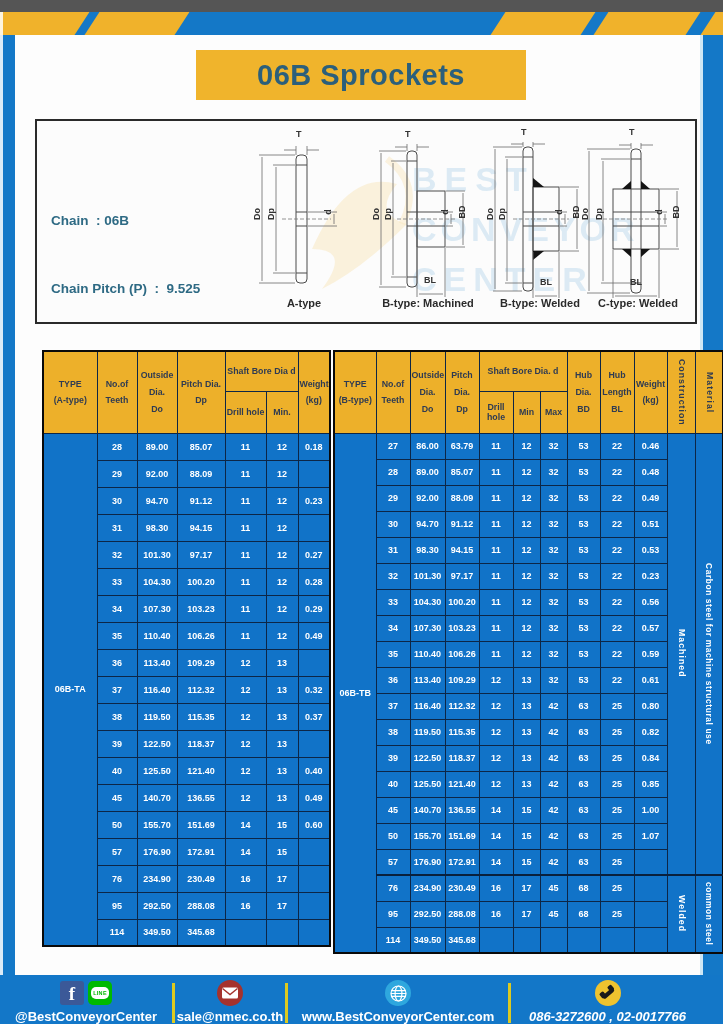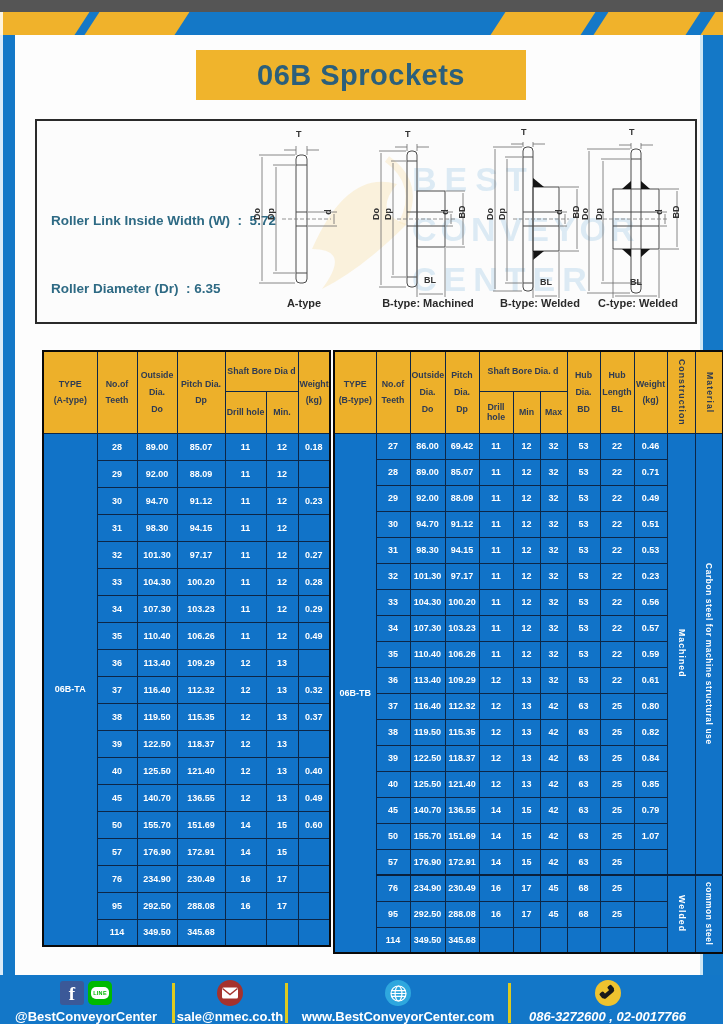--- a/index.html
+++ b/index.html
@@ -92,20 +92,22 @@
 
       <svg class="watermark" width="380" height="185" viewBox="0 0 380 185">
         <path d="M20 120 Q55 40 105 55 Q80 85 115 95 Q70 140 30 160 Q60 120 20 120 Z" fill="#f3c14f" opacity=".55"></path>
         <path d="M95 30 Q130 55 110 95" stroke="#f3c14f" stroke-width="7" fill="none" opacity=".5"></path>
         <text x="120" y="62" font-size="34" font-weight="bold" letter-spacing="8" fill="#9cc8e4">BEST</text>
         <text x="120" y="112" font-size="34" font-weight="bold" letter-spacing="4" fill="#9cc8e4">CONVEYOR</text>
         <text x="120" y="162" font-size="34" font-weight="bold" letter-spacing="7" fill="#9cc8e4">CENTER</text>
       </svg>
 
       <div class="specs">
+        <div>Chain  : 06B</div>
+        <div>Chain Pitch (P)  :  9.525</div>
         <div>Roller Link Inside Width (W)  :  5.72</div>
         <div>Roller Diameter (Dr)  : 6.35</div>
         <div>Teeth Width (T)  :  5.3</div>
       </div>
 
       <div class="diagram d1">
         <svg class="art" width="110" height="156" viewBox="0 0 110 156">
           <path class="thin" d="M47 14 V5 M58 14 V5 M35 9 H47 M58 9 H70"></path>
           <rect class="ln" x="47" y="14" width="11" height="128" rx="4"></rect>
           <path class="ln" d="M47 24 H58 M47 132 H58 M47 71 H58 M47 85 H58"></path>
@@ -427,40 +429,40 @@
           <th>Drill hole</th>
           <th>Min</th>
           <th>Max</th>
         </tr>
       </thead>
       <tbody id="tbody-b">
           <tr>
             <td rowspan="20" class="type-cell">06B-TB</td>
             <td>27</td>
             <td>86.00</td>
-            <td>69.42</td>
+            <td>63.79</td>
             <td>11</td>
             <td>12</td>
             <td>32</td>
             <td>53</td>
             <td>22</td>
             <td>0.46</td>
             <td rowspan="17" class="vert">Machined</td>
             <td rowspan="17" class="vert mat">Carbon  steel  for  machine  structural  use</td>
           </tr>
           <tr>
             <td>28</td>
             <td>89.00</td>
             <td>85.07</td>
             <td>11</td>
             <td>12</td>
             <td>32</td>
             <td>53</td>
             <td>22</td>
-            <td>0.71</td>
+            <td>0.48</td>
           </tr>
           <tr>
             <td>29</td>
             <td>92.00</td>
             <td>88.09</td>
             <td>11</td>
             <td>12</td>
             <td>32</td>
             <td>53</td>
             <td>22</td>
@@ -589,21 +591,21 @@
           </tr>
           <tr>
             <td>45</td>
             <td>140.70</td>
             <td>136.55</td>
             <td>14</td>
             <td>15</td>
             <td>42</td>
             <td>63</td>
             <td>25</td>
-            <td>0.79</td>
+            <td>1.00</td>
           </tr>
           <tr>
             <td>50</td>
             <td>155.70</td>
             <td>151.69</td>
             <td>14</td>
             <td>15</td>
             <td>42</td>
             <td>63</td>
             <td>25</td>

